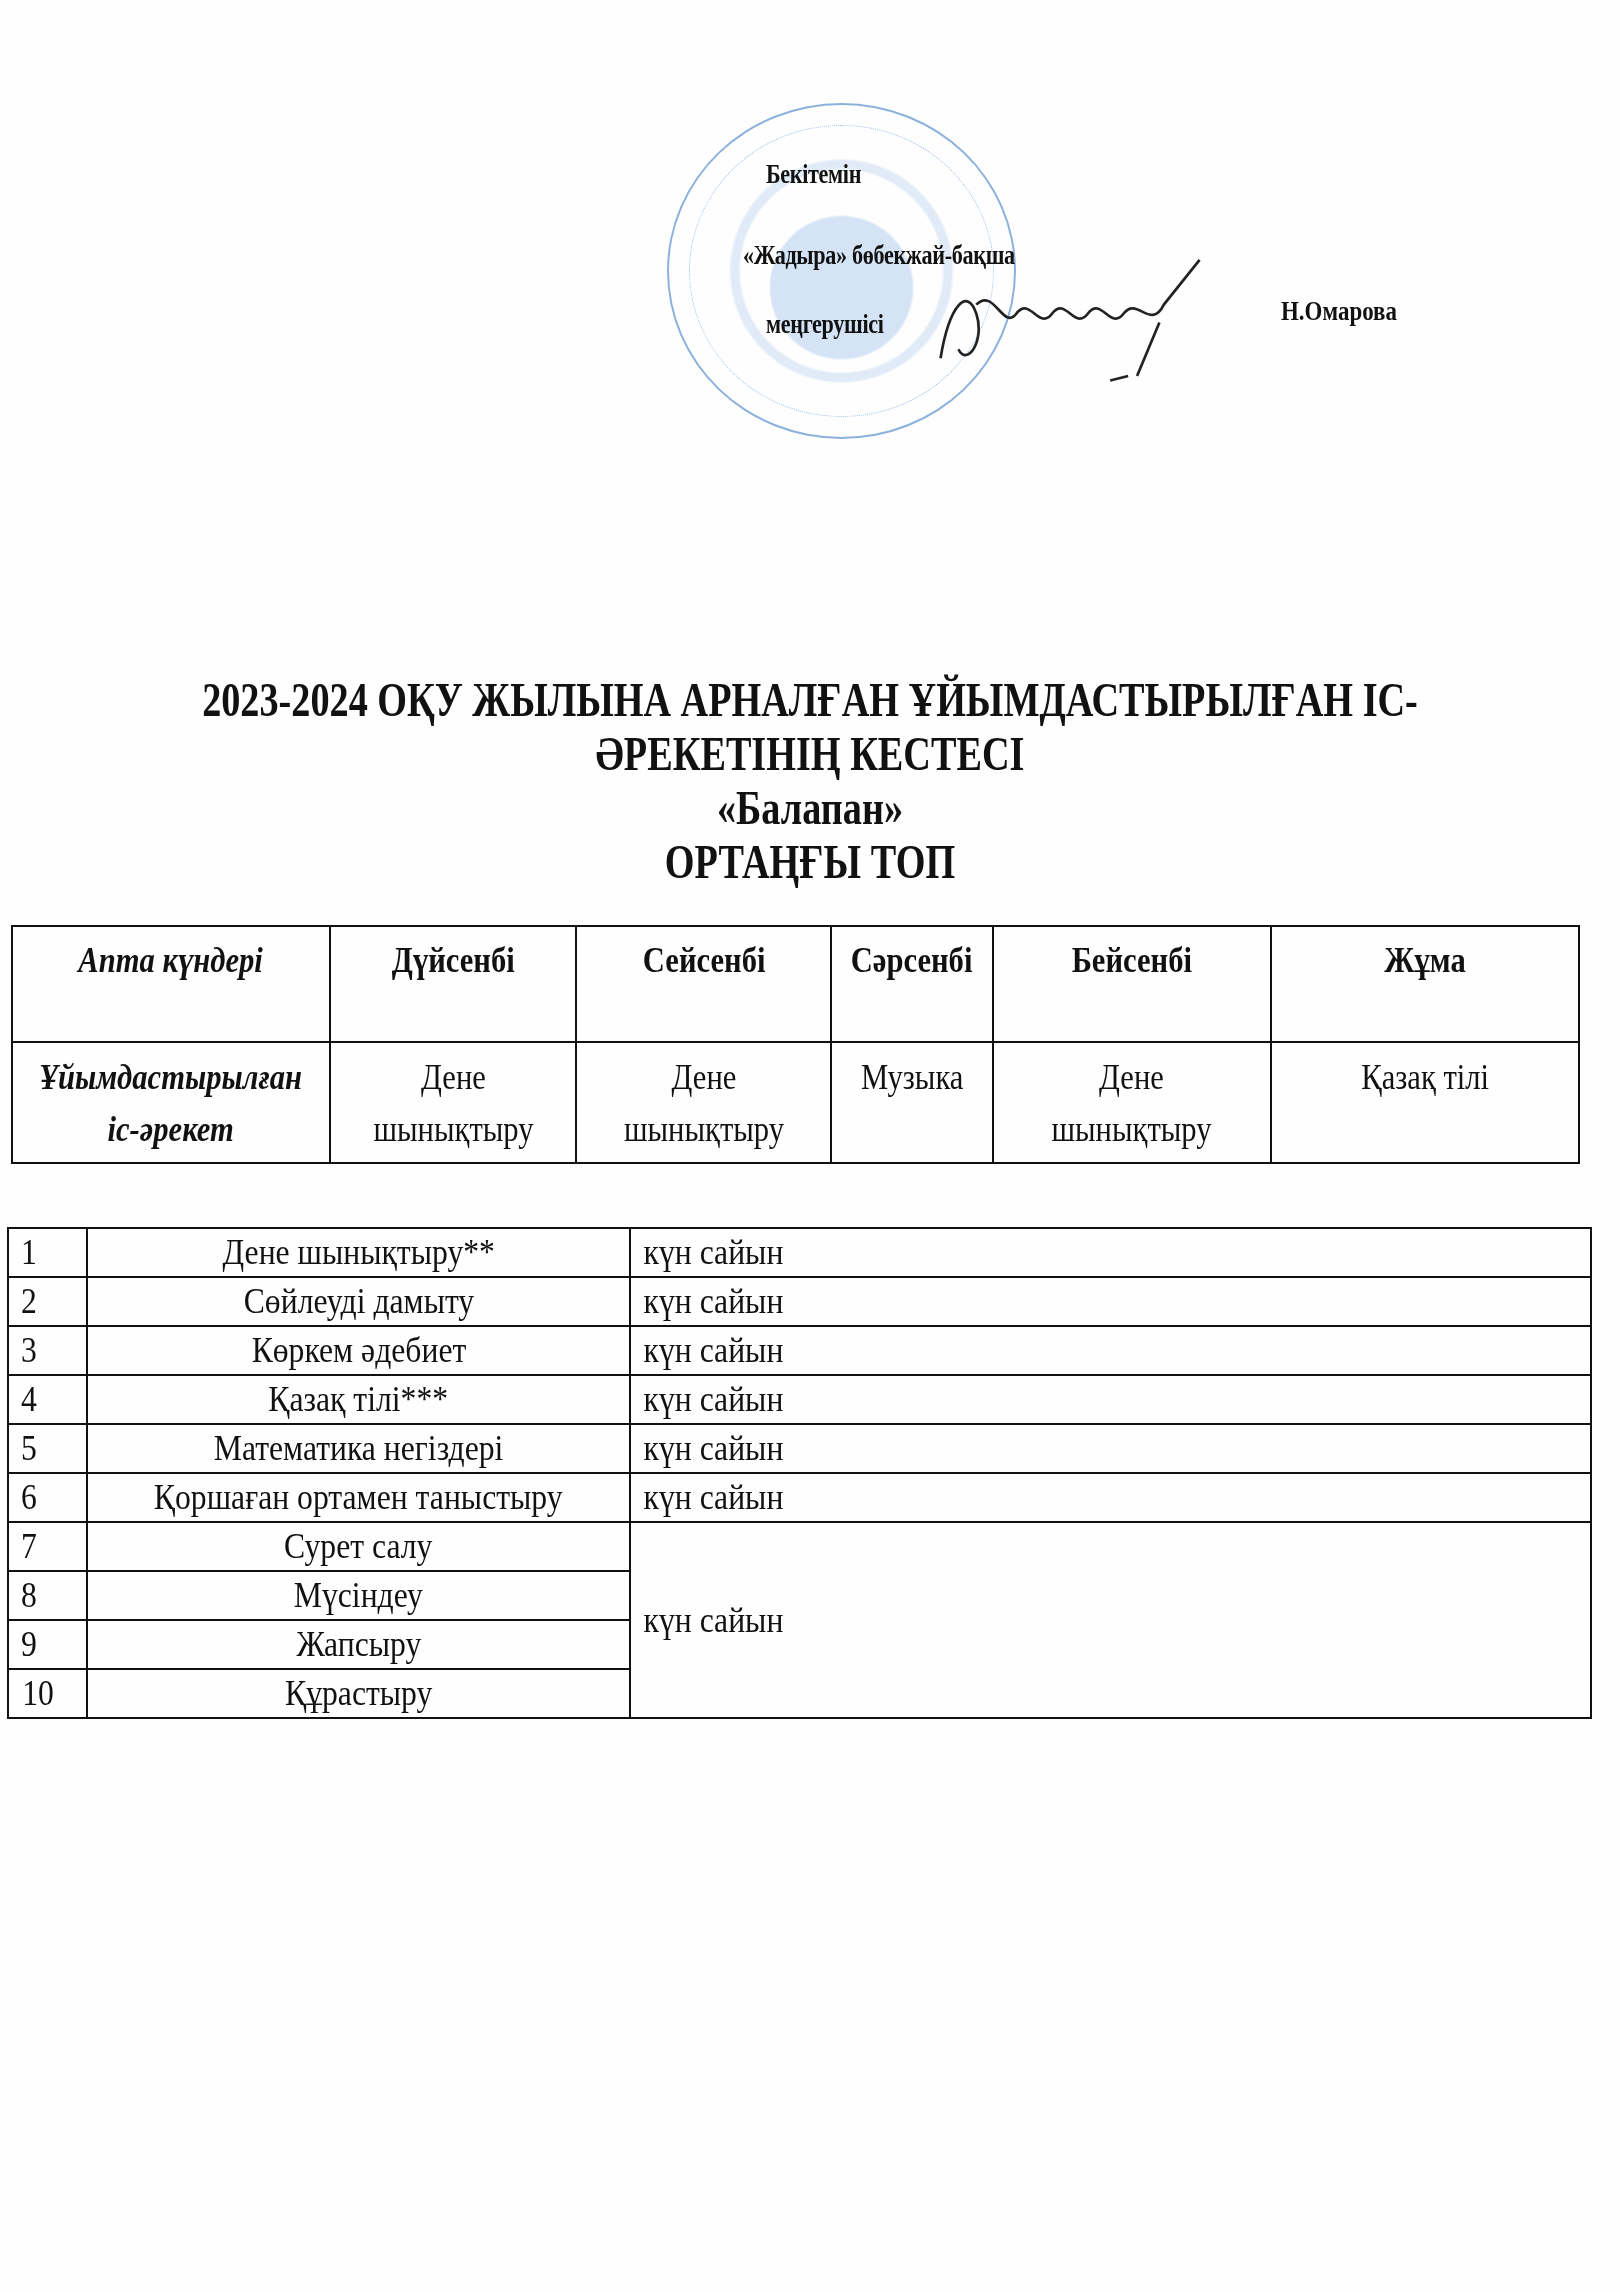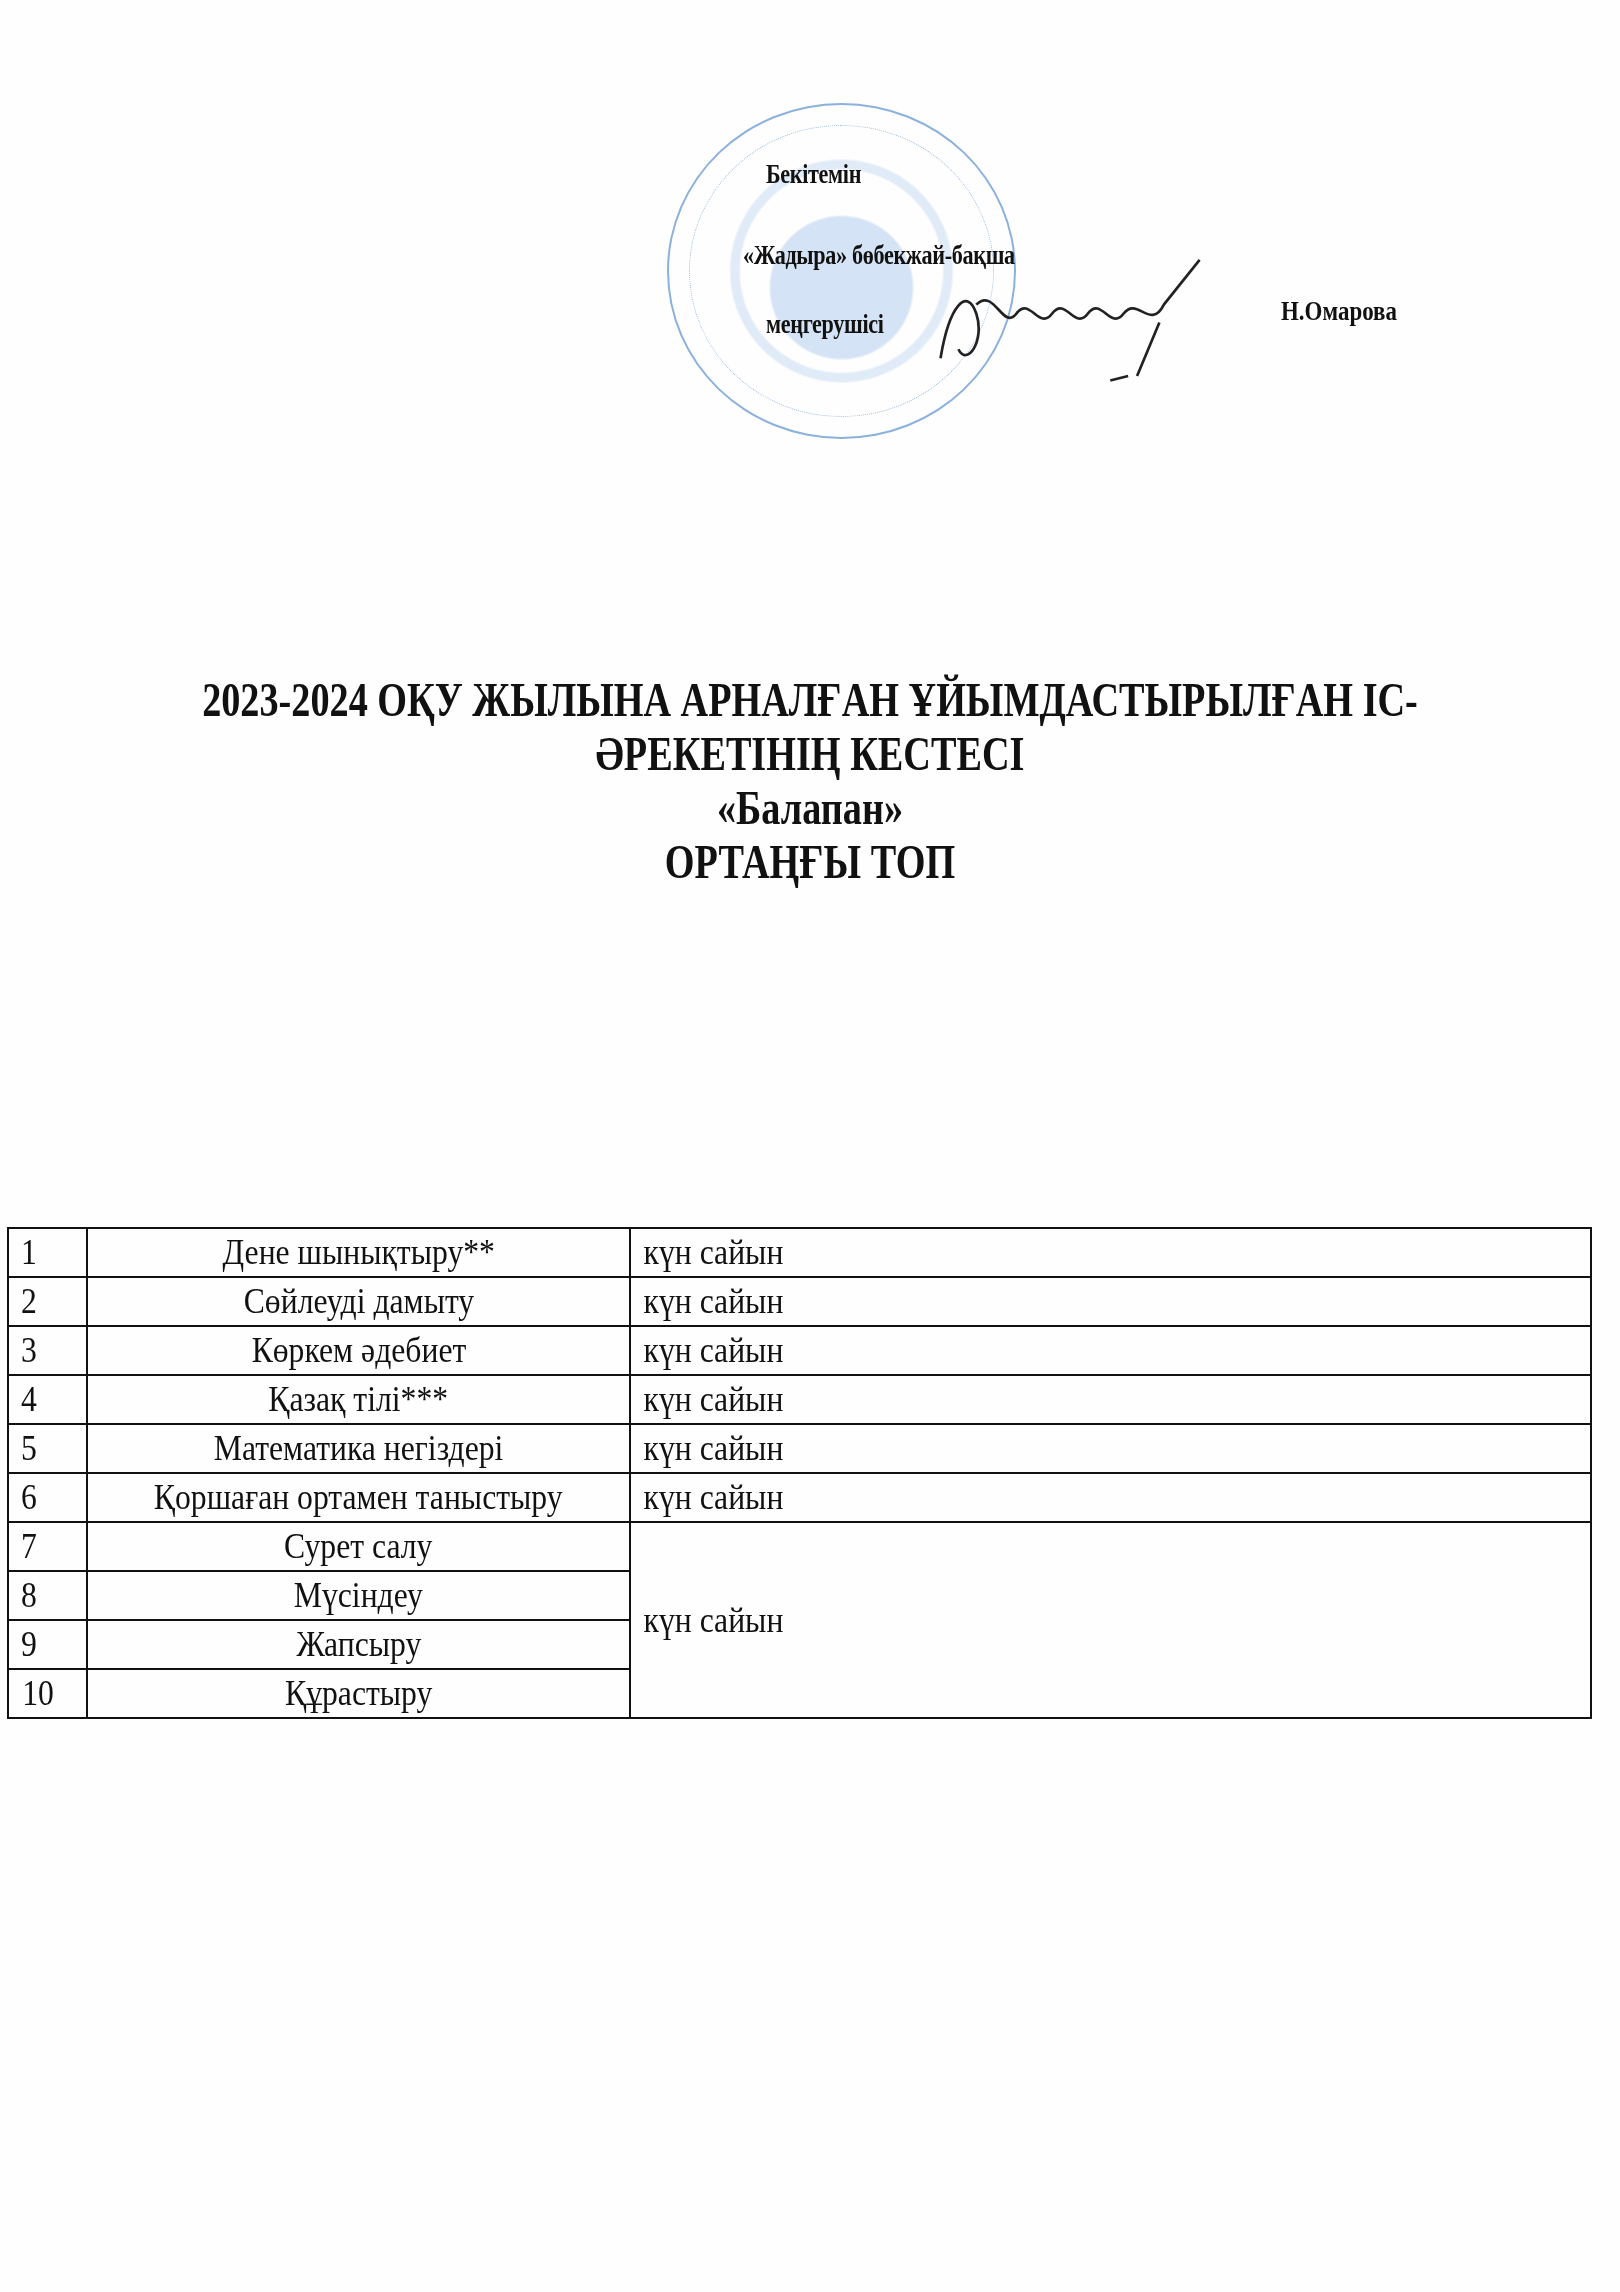--- a/index.html
+++ b/index.html
@@ -57,20 +57,36 @@
 
 <div class="abs title">
   <div>2023-2024 ОҚУ ЖЫЛЫНА АРНАЛҒАН ҰЙЫМДАСТЫРЫЛҒАН ІС-</div>
   <div>ӘРЕКЕТІНІҢ КЕСТЕСІ</div>
   <div>«Балапан»</div>
   <div>ОРТАҢҒЫ ТОП</div>
 </div>
 
 <table class="t1">
   <tbody>
+      <tr class="hdr">
+    <td class="lbl" style="width:296px"><span>Апта күндері</span></td>
+    <td style="width:237px"><span>Дүйсенбі</span></td>
+    <td style="width:246px"><span>Сейсенбі</span></td>
+    <td style="width:152px; word-break:break-all"><span>Сәрсенбі</span></td>
+    <td style="width:269px"><span>Бейсенбі</span></td>
+    <td><span>Жұма</span></td>
+  </tr>
+  <tr class="row">
+    <td class="lbl"><span>Ұйымдастырылған іс-әрекет</span></td>
+    <td><span>Дене шынықтыру</span></td>
+    <td><span>Дене шынықтыру</span></td>
+    <td><span>Музыка</span></td>
+    <td><span>Дене шынықтыру</span></td>
+    <td><span>Қазақ тілі</span></td>
+  </tr>
 </tbody>
   </table>
 
 <table class="t2">
   <tbody>
       <tr>
     <td class="num"><span>1</span></td>
     <td class="subj"><span>Дене шынықтыру**</span></td>
     <td class="freq"><span>күн сайын</span></td>
   </tr>

